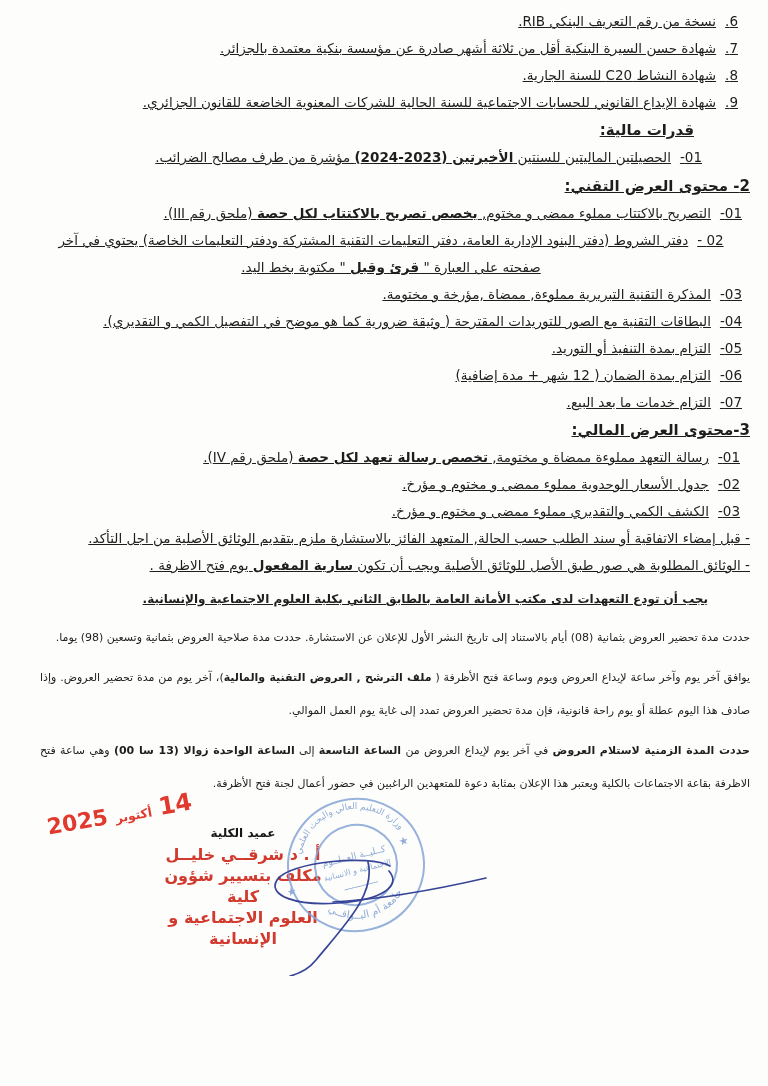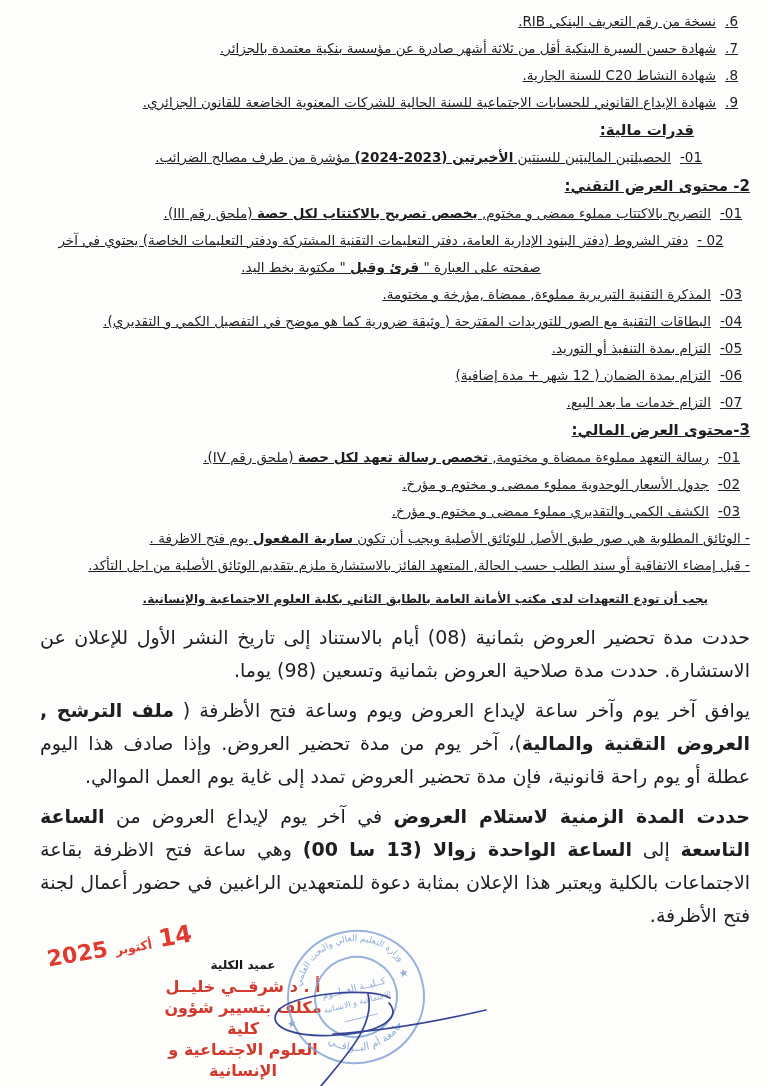--- a/index.html
+++ b/index.html
@@ -15,21 +15,21 @@
   .heading{font-weight:700;font-size:15px;line-height:28px;}
   .h-cap{margin-right:56px;}
   .cap-item{margin-right:48px;}
   .h2{margin-right:0;margin-top:1px;}
   .tech-item{margin-right:8px;}
   .center-wrap{text-align:center;}
   .h3{margin-right:0;}
   .fin-item{margin-right:10px;}
   .note{margin-right:0;}
   .deposit{margin-right:42px;font-weight:700;font-size:12px;line-height:29px;margin-top:6px;}
-  .para{font-size:19px;line-height:33px;text-align:justify;margin-top:7px;}
+  .para{font-size:11px;line-height:33px;text-align:justify;margin-top:7px;}
   b{font-weight:700;}
   
   .footer{position:relative;height:172px;margin-top:4px;}
   .date-stamp{
     position:absolute;left:6px;top:-4px;color:#e0392e;
     transform:rotate(-10deg);white-space:nowrap;font-weight:700;
   }
   .date-stamp .d{font-size:24px;letter-spacing:10px;}
   .date-stamp .mo{font-size:12.5px;margin:0 2px;}
   .date-stamp .y{font-size:22px;}
@@ -94,24 +94,24 @@
     <div class="line fin-item">
       <span class="mk">01-</span><span>رسالة التعهد مملوءة ممضاة و مختومة, </span><b>تخصص رسالة تعهد لكل حصة</b><span> (ملحق رقم IV).</span>
     </div>
     <div class="line fin-item">
       <span class="mk">02-</span><span>جدول الأسعار الوحدوية مملوء ممضى و مختوم و مؤرخ.</span>
     </div>
     <div class="line fin-item">
       <span class="mk">03-</span><span>الكشف الكمي والتقديري مملوء ممضى و مختوم و مؤرخ.</span>
     </div>
     <div class="line note">
-      <span>- الوثائق المطلوبة هي صور طبق الأصل للوثائق الأصلية ويجب أن تكون </span><b>سارية المفعول</b><span> يوم فتح الاظرفة .</span>
+      <span>- قبل إمضاء الاتفاقية أو سند الطلب حسب الحالة, المتعهد الفائز بالاستشارة ملزم بتقديم الوثائق الأصلية من اجل التأكد.</span>
     </div>
     <div class="line note">
-      <span>- قبل إمضاء الاتفاقية أو سند الطلب حسب الحالة, المتعهد الفائز بالاستشارة ملزم بتقديم الوثائق الأصلية من اجل التأكد.</span>
+      <span>- الوثائق المطلوبة هي صور طبق الأصل للوثائق الأصلية ويجب أن تكون </span><b>سارية المفعول</b><span> يوم فتح الاظرفة .</span>
     </div>
   </div>
 
   <div class="line deposit">يجب أن تودع التعهدات لدى مكتب الأمانة العامة بالطابق الثاني بكلية العلوم الاجتماعية والإنسانية.</div>
 
   <div class="para">حددت مدة تحضير العروض بثمانية (08) أيام بالاستناد إلى تاريخ النشر الأول للإعلان عن الاستشارة. حددت مدة صلاحية العروض بثمانية وتسعين (98) يوما.</div>
 
   <div class="para">
     <span>يوافق آخر يوم وآخر ساعة لإيداع العروض ويوم وساعة فتح الأظرفة ( </span><b>ملف الترشح , العروض التقنية والمالية</b><span>)، آخر يوم من مدة تحضير العروض. وإذا صادف هذا اليوم عطلة أو يوم راحة قانونية، فإن مدة تحضير العروض تمدد إلى غاية يوم العمل الموالي.</span>
   </div>

